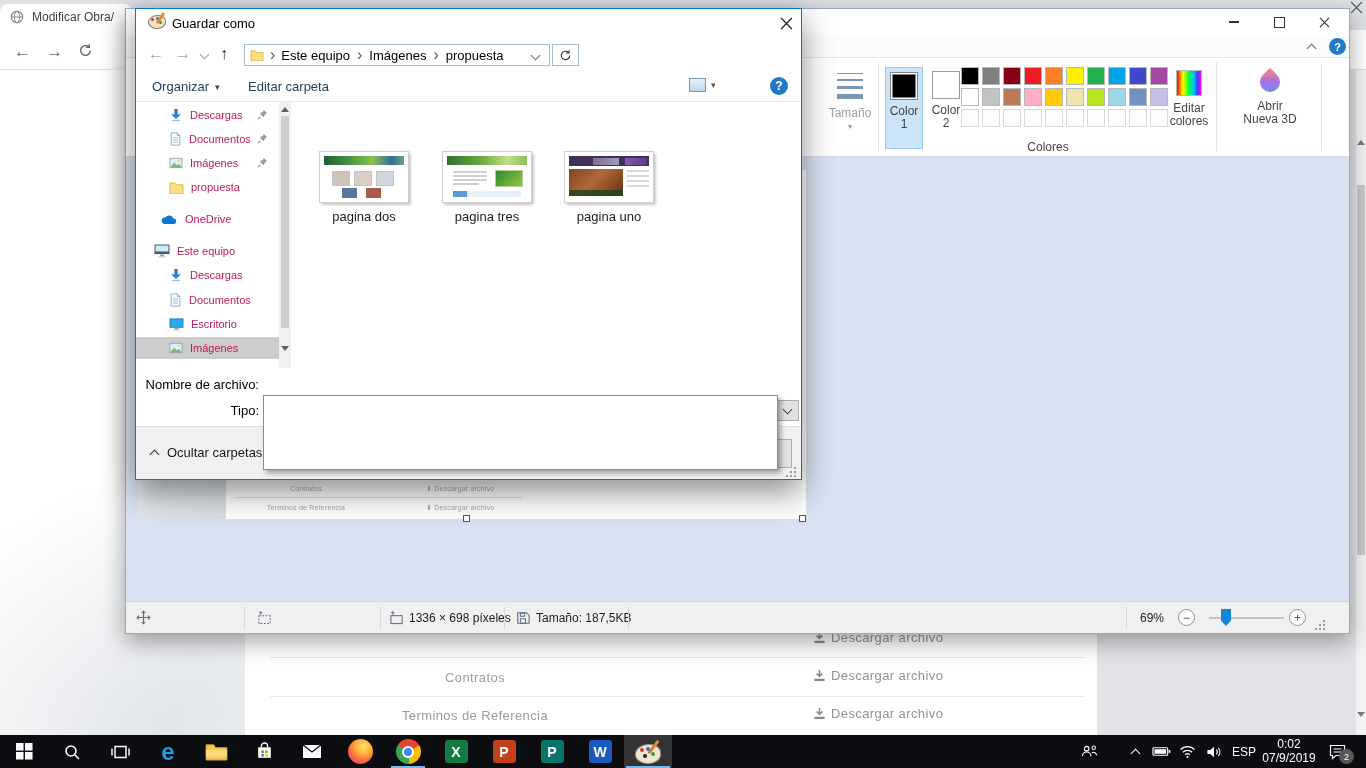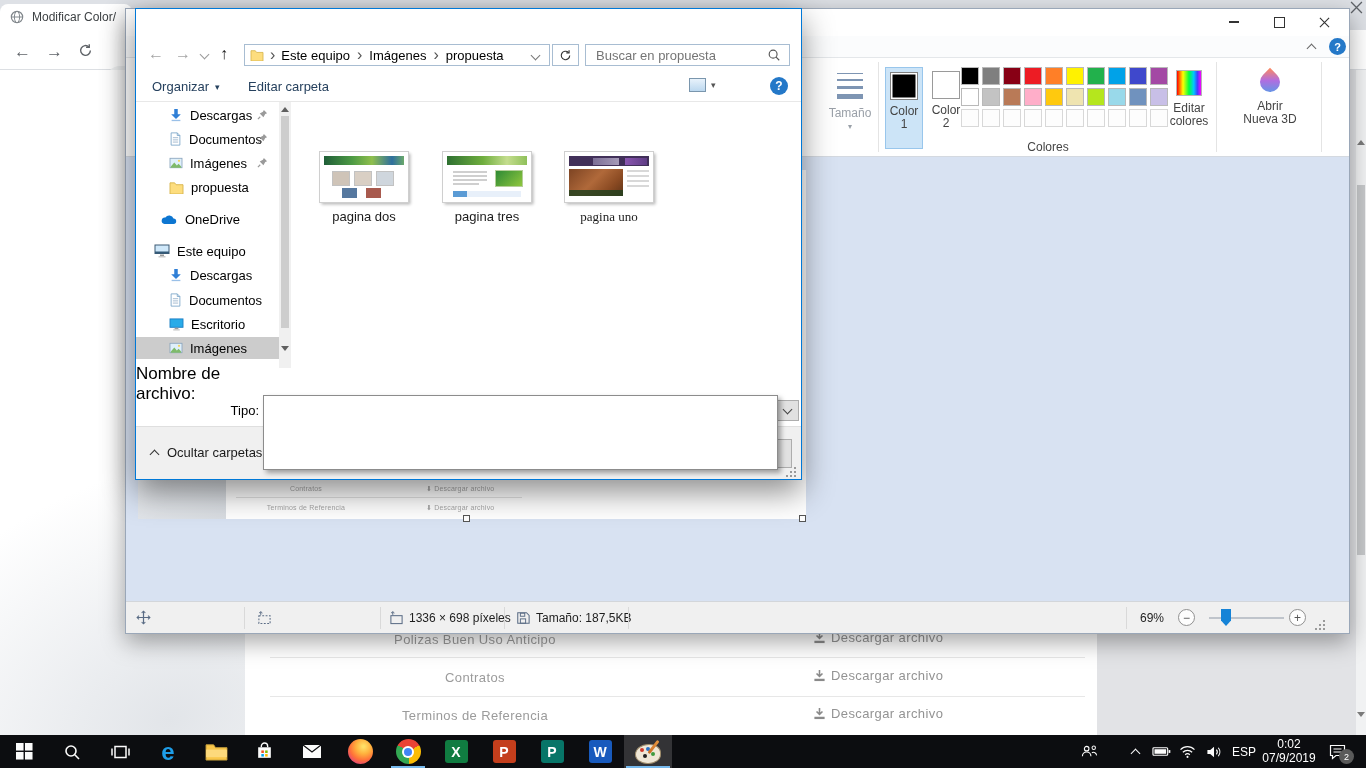--- a/index.html
+++ b/index.html
@@ -42,21 +42,21 @@
   .rdiv{position:absolute;top:4px;height:90px;width:1px;background:#e4e4e4;}
   .p-canvas{left:0;top:148px;width:100%;height:444px;background:#d8e2f2;}
   .p-status{left:0;top:592px;width:100%;height:32px;background:#f0f0f0;border-top:1px solid #d3d6da;box-sizing:border-box;font-size:12px;color:#1e1e1e;}
   .sdiv{position:absolute;top:5px;height:22px;width:1px;background:#d9d9d9;}
   .zbtn{position:absolute;top:7px;width:17px;height:17px;border-radius:50%;border:1px solid #909090;background:#fdfdfd;box-sizing:border-box;display:flex;align-items:center;justify-content:center;font-size:12px;color:#555;line-height:1;}
   .handle{position:absolute;width:7px;height:7px;background:#fff;border:1px solid #555;box-sizing:border-box;}
   
   #dlg{left:135px;top:8px;width:665px;height:470px;background:#fff;border:1px solid #0078d7;box-sizing:content-box;box-shadow:0 12px 30px rgba(0,0,0,.45);}
   .d-box{position:absolute;height:22px;background:#fff;border:1px solid #a8bdd2;box-sizing:border-box;display:flex;align-items:center;}
   .d-toolbar-txt{font-size:13px;color:#26415e;}
-  .sb-row{position:absolute;left:0;width:143px;height:22px;display:flex;align-items:center;gap:7px;box-sizing:border-box;font-size:13px;color:#000000;}
+  .sb-row{position:absolute;left:0;width:143px;height:22px;display:flex;align-items:center;gap:7px;box-sizing:border-box;font-size:11px;color:#be185d;}
   .sb-pin{position:absolute;left:121px;top:5px;}
   .fname{position:absolute;width:120px;text-align:center;font-size:13px;color:#1b1b1b;}
   .thumb{position:absolute;width:90px;height:52px;background:#fff;border:1px solid #cfcfcf;box-shadow:1.5px 1.5px 3px rgba(0,0,0,.28);box-sizing:border-box;}
   .t-el{position:absolute;}
   .mini-txt{position:absolute;font-size:7px;color:#a6a6a6;letter-spacing:.2px;white-space:nowrap;}
   .grip span{position:absolute;width:2px;height:2px;background:#9a9a9a;}
   
   #taskbar{left:0;top:735px;width:1366px;height:33px;background:#0c0d10;}
   .tb-cell{position:absolute;top:0;width:48px;height:33px;display:flex;align-items:center;justify-content:center;}
   .tb-line{position:absolute;bottom:0;left:7px;right:7px;height:2px;background:#76b9ed;}
@@ -71,21 +71,21 @@
   <div>
     <div class="abs tabstrip"></div>
     <div class="abs tab">
       <span>
         <svg width="14" height="14" viewBox="0 0 16 16">
             <circle cx="8" cy="8" r="6.5" fill="none" stroke="#80868b" stroke-width="1.3"></circle>
             <ellipse cx="8" cy="8" rx="3" ry="6.5" fill="none" stroke="#80868b" stroke-width="1.1"></ellipse>
             <path d="M1.8 8h12.4" stroke="#80868b" stroke-width="1.1"></path>
           </svg>
       </span>
-      <span class="tab-title">Modificar Color/</span>
+      <span class="tab-title">Modificar Obra/</span>
     </div>
 
     <div class="abs" style="left:1350px;top:1px;">
       <svg width="13" height="13" viewBox="0 0 12 12">
           <path d="M1 1l10 10M11 1L1 11" stroke="#5f6368" stroke-width="1.2"></path>
         </svg>
     </div>
     <div class="abs navbar">
       <span class="navico" style="left:14px;">←</span>
       <span class="navico" style="left:46px;">→</span>
@@ -100,21 +100,20 @@
             <circle cx="8" cy="8" r="6.5" fill="none" stroke="#5f6368" stroke-width="1.3"></circle>
             <path d="M8 7v4M8 4.6v1.2" stroke="#5f6368" stroke-width="1.5"></path>
           </svg>
       </div>
     </div>
     <div class="abs page-bg">
       <div class="abs swoosh1"></div>
     </div>
     <div class="abs page-card">
 
-      <div class="dl-row-label" style="top:562px;">Polizas Buen Uso Anticipo</div>
       <div class="dl-row-link" style="top:560px;">
         <span>
             <svg width="13" height="13" viewBox="0 0 14 14">
               <path d="M7 1v6.5M3.8 4.8L7 8l3.2-3.2" stroke="#8a8a8a" stroke-width="1.7" fill="none"></path>
               <path d="M1.5 10.5h11V13h-11z" fill="#8a8a8a"></path>
             </svg>
           </span>
         <span>Descargar archivo</span>
       </div>
       <div class="dl-div" style="top:587px;"></div>
@@ -299,20 +298,35 @@
           <span style="left:8px;top:8px;"></span>
           <span style="left:4px;top:8px;"></span>
           <span style="left:0;top:8px;"></span>
           <span style="left:4px;top:4px;"></span>
       </div>
     </div>
   </div>
 
   <div class="abs" id="dlg">
 
+    <div class="abs" style="left:0;top:0;width:100%;height:28px;background:#fff;">
+      <div class="abs" style="left:12px;top:6px;width:17px;height:14px;">
+        <div style="position:absolute;width:16px;height:12px;background:#efe3cf;border:1px solid #8c7a5a;border-radius:55% 45% 50% 50%;"></div>
+        <span style="position:absolute;left:3px;top:3px;width:3px;height:3px;border-radius:50%;background:#d03a2b;"></span>
+        <span style="position:absolute;left:8px;top:2px;width:3px;height:3px;border-radius:50%;background:#2a71c4;"></span>
+        <span style="position:absolute;left:11px;top:6px;width:3px;height:3px;border-radius:50%;background:#3f9b3f;"></span>
+        <div style="position:absolute;left:11px;top:-3px;width:2.5px;height:12px;background:#e08a2e;transform:rotate(35deg);"></div>
+      </div>
+      <span class="abs" style="left:36px;top:7px;font-size:13px;color:#000;">Guardar como</span>
+      <div class="abs" style="left:638px;top:4px;width:24px;height:20px;display:flex;align-items:center;justify-content:center;">
+        <svg width="13" height="13" viewBox="0 0 12 12">
+            <path d="M1 1l10 10M11 1L1 11" stroke="#222" stroke-width="1.2"></path>
+          </svg>
+      </div>
+    </div>
 
     <div class="abs" style="left:0;top:34px;width:100%;height:24px;">
       <span class="abs" style="left:12px;top:2px;font-size:16px;color:#a5a5a5;">←</span>
       <span class="abs" style="left:39px;top:2px;font-size:16px;color:#a5a5a5;">→</span>
       <span class="chev down" style="position:absolute;left:65px;top:8px;border-color:#9a9a9a;"></span>
       <span class="abs" style="left:84px;top:2px;font-size:16px;color:#222;">↑</span>
       <div class="d-box" style="left:108px;top:1px;width:306px;">
         <span style="margin-left:5px;">
           <svg width="14" height="12" viewBox="0 0 16 14">
               <path d="M1 2h5l1.5 2H15v10H1z" fill="#fddd7e" stroke="#d8b64e"></path>
@@ -325,29 +339,20 @@
         <span style="margin-left:7px;color:#555;">›</span>
         <span style="margin-left:7px;font-size:13px;">propuesta</span>
         <span class="chev down" style="position:absolute;right:10px;top:7px;border-color:#777;"></span>
       </div>
       <div class="d-box" style="left:416px;top:1px;width:27px;justify-content:center;">
         <svg width="13" height="13" viewBox="0 0 16 16">
             <path d="M13.2 8A5.2 5.2 0 1 1 11.6 4.2" fill="none" stroke="#333" stroke-width="1.4"></path>
             <path d="M12.4 1.4v3.4H9" fill="none" stroke="#333" stroke-width="1.4"></path>
           </svg>
       </div>
-      <div class="d-box" style="left:449px;top:1px;width:205px;">
-        <input style="border: 0px; outline: 0px; margin-left: 8px; width: 160px; font-size: 13px; color: rgb(102, 102, 102); font-family: inherit; background: transparent;" placeholder="Buscar en propuesta">
-        <span style="position:absolute;right:8px;">
-          <svg width="14" height="14" viewBox="0 0 16 16">
-              <circle cx="7" cy="7" r="4.5" fill="none" stroke="#555" stroke-width="1.3"></circle>
-              <path d="M10.4 10.4L14 14" stroke="#555" stroke-width="1.3"></path>
-            </svg>
-        </span>
-      </div>
     </div>
 
     <div class="abs" style="left:0;top:64px;width:100%;height:28px;">
       <span class="abs d-toolbar-txt flex" style="left:16px;top:6px;gap:6px;">
         <span>Organizar</span>
           <span style="font-size:9px;">▾</span>
       </span>
       <span class="abs d-toolbar-txt" style="left:112px;top:6px;">Editar carpeta</span>
       <span class="abs flex" style="left:553px;top:5px;gap:5px;">
         <span style="display:inline-block;width:17px;height:14px;border:1px solid #7a96ad;background:linear-gradient(180deg,#e8f2fb,#bcd8ef);box-sizing:border-box;"></span>
@@ -514,26 +519,26 @@
             <div class="t-el" style="left:4px;top:4px;width:80px;height:10px;background:#413059;"></div>
             <div class="t-el" style="left:28px;top:6px;width:26px;height:7px;background:linear-gradient(90deg,#7c6f96,#a59ab8);"></div>
             <div class="t-el" style="left:60px;top:6px;width:22px;height:7px;background:linear-gradient(90deg,#8a56b0,#5f3d85);"></div>
             <div class="t-el" style="left:4px;top:17px;width:54px;height:27px;background:linear-gradient(135deg,#7d4423,#b0693a 45%,#8a4a22 75%,#5e3317);"></div>
             <div class="t-el" style="left:4px;top:38px;width:54px;height:6px;background:rgba(36,66,32,.85);"></div>
             <div class="t-el" style="left:62px;top:18px;width:22px;height:2px;background:#d8d8d8;"></div>
             <div class="t-el" style="left:62px;top:23px;width:22px;height:2px;background:#d8d8d8;"></div>
             <div class="t-el" style="left:62px;top:28px;width:22px;height:2px;background:#d8d8d8;"></div>
             <div class="t-el" style="left:62px;top:33px;width:22px;height:2px;background:#d8d8d8;"></div>
           </div>
-          <div class="fname" style="left:258px;top:107px;font-family:Liberation Serif, serif;">pagina uno</div>
-        </div>
-      </div>
-    </div>
-
-    <div class="abs" style="left:0;top:364px;width:123px;height:22px;display:flex;align-items:center;justify-content:flex-end;font-size:17px;">Nombre de archivo:</div>
+          <div class="fname" style="left:258px;top:107px;">pagina uno</div>
+        </div>
+      </div>
+    </div>
+
+    <div class="abs" style="left:0;top:364px;width:123px;height:22px;display:flex;align-items:center;justify-content:flex-end;font-size:13px;">Nombre de archivo:</div>
 
     <div class="abs" style="left:0;top:390px;width:123px;height:22px;display:flex;align-items:center;justify-content:flex-end;font-size:13px;">Tipo:</div>
     <div class="abs" style="left:639px;top:391px;width:24px;height:21px;background:#e1e1e1;border:1px solid #adadad;box-sizing:border-box;display:flex;align-items:center;justify-content:center;">
       <span class="chev down" style="border-color:#444;margin-top:-3px;"></span>
     </div>
 
     <div class="abs" style="left:0;top:417px;width:100%;height:53px;background:#f0f0f0;border-top:1px solid #dfdfdf;box-sizing:border-box;">
       <span class="abs flex" style="left:15px;top:18px;gap:9px;font-size:13px;color:#1a1a1a;">
         <span class="chev up" style="border-color:#333;margin-top:4px;"></span>
         <span>Ocultar carpetas</span>

